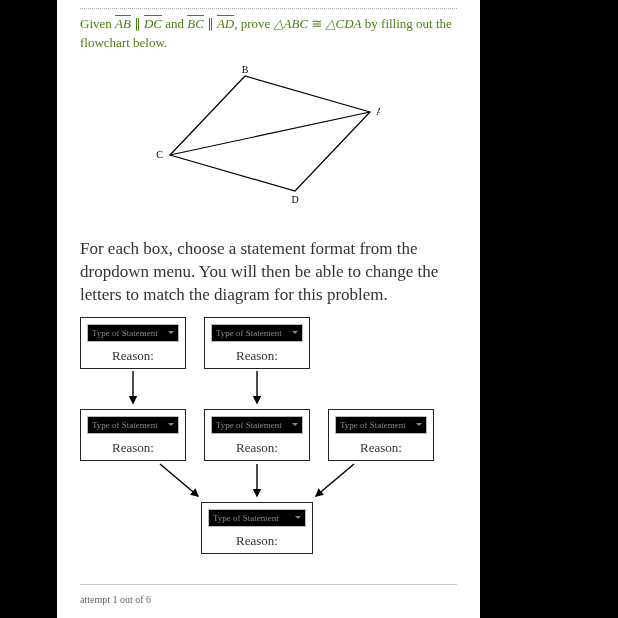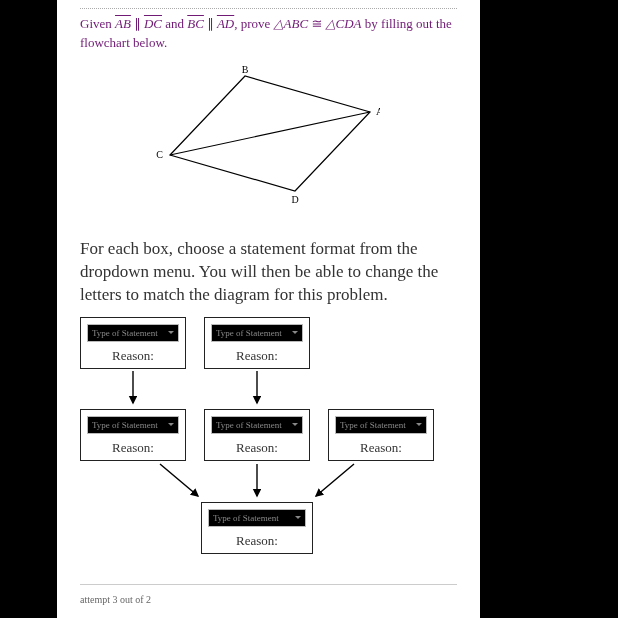--- a/index.html
+++ b/index.html
@@ -26,21 +26,21 @@
   .inner {
     padding: 0 23px 10px 23px;
   }
   .dots {
     border-top: 1.5px dotted #aaa;
     margin: 8px 0 6px 0;
   }
   .prompt {
     font-size: 13px;
     line-height: 1.45;
-    color: #701a75;
+    color: #4d7c0f;
   }
   .ov { text-decoration: overline; font-style: italic; }
   .mi { font-style: italic; }
   .diagram { margin: 12px 0 8px 0; }
   .instr {
     font-size: 17px;
     line-height: 1.35;
     color: #333;
     margin: 14px 0 10px 0;
     font-family: Georgia, serif;
@@ -188,16 +188,16 @@
         <line x1="53" y1="54" x2="53" y2="86" stroke="#000" stroke-width="1.4" marker-end="url(#ah)"></line>
         <line x1="177" y1="54" x2="177" y2="86" stroke="#000" stroke-width="1.4" marker-end="url(#ah)"></line>
         <line x1="80" y1="147" x2="118" y2="179" stroke="#000" stroke-width="1.4" marker-end="url(#ah)"></line>
         <line x1="177" y1="147" x2="177" y2="179" stroke="#000" stroke-width="1.4" marker-end="url(#ah)"></line>
         <line x1="274" y1="147" x2="236" y2="179" stroke="#000" stroke-width="1.4" marker-end="url(#ah)"></line>
       </svg>
 
     </div>
 
     <div class="footer">
-      <span class="attempt">attempt 3 out of 2</span>
+      <span class="attempt">attempt 1 out of 6</span>
     </div>
   </div>
 </div>
 
 </body></html>

